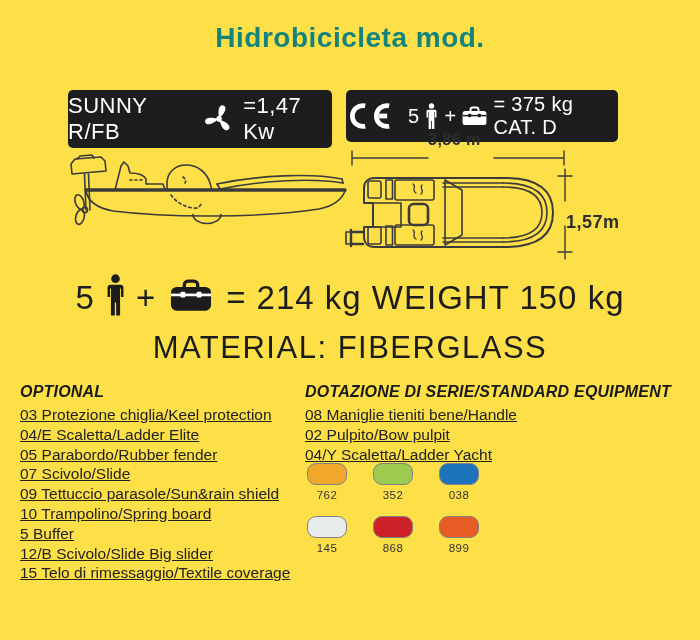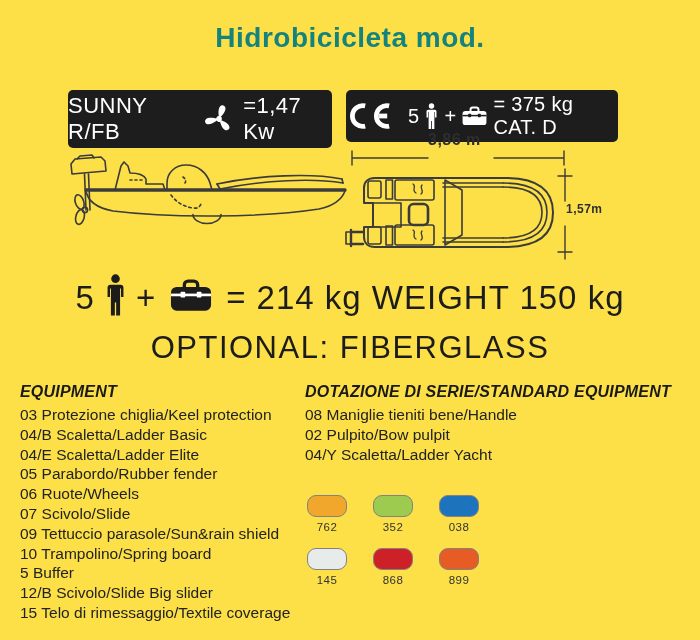--- a/index.html
+++ b/index.html
@@ -18,36 +18,36 @@
   .badge-power .txt{font-size:22px;letter-spacing:.5px;}
   .badge-capacity .txt{font-size:20px;letter-spacing:.3px;}
   .badge svg{display:block;}
 
   
   .drawing{position:absolute;}
   .side-view{left:55px;top:150px;}
   .top-view{left:343px;top:146px;}
   .dim-label{position:absolute;color:#2E2E2E;font-weight:600;}
   .dim-length{left:428px;top:131px;width:84px;text-align:left;font-size:16px;letter-spacing:.5px;}
-  .dim-width{left:566px;top:202px;font-size:12px;letter-spacing:.5px;}
+  .dim-width{left:566px;top:212px;font-size:18px;letter-spacing:.5px;}
 
   
   .weight-row{position:absolute;top:274px;left:0;right:0;display:flex;justify-content:center;align-items:center;gap:10px;color:#1C1C1C;}
   .weight-row .big{font-size:33px;letter-spacing:1px;}
   .material-row{position:absolute;top:330px;left:0;right:0;text-align:center;font-size:31px;letter-spacing:1.5px;color:#1C1C1C;}
 
   
   .col{position:absolute;color:#222222;}
   .col-optional{left:20px;top:383px;width:280px;}
   .col-standard{left:305px;top:383px;width:392px;}
   .col-heading{font-size:16px;font-weight:bold;font-style:italic;color:#1A1A1A;margin-bottom:4px;letter-spacing:.2px;}
-  .list-item{font-size:15.5px;line-height:19.8px;white-space:nowrap;}
-
-  
-  .swatch-grid{position:absolute;left:307px;top:495px;display:grid;grid-template-columns:repeat(3,40px);column-gap:26px;row-gap:15px;}
+  .list-item{font-size:15.5px;line-height:19.8px;white-space:nowrap;text-decoration:underline;}
+
+  
+  .swatch-grid{position:absolute;left:307px;top:463px;display:grid;grid-template-columns:repeat(3,40px);column-gap:26px;row-gap:15px;}
   .swatch-cell{width:40px;text-align:center;}
   .swatch{width:40px;height:22px;border-radius:9px;border:1px solid #828282;box-sizing:border-box;}
   .swatch-code{font-size:11.5px;color:#333;margin-top:4px;letter-spacing:.5px;}
 </style>
 </head>
 <body>
 
 <div id="page">
 
   <div class="title-row">
@@ -181,30 +181,28 @@
         <path d="M15,9 V6 a4,4 0 0 1 4,-4 h6 a4,4 0 0 1 4,4 v3" fill="none" stroke="#1C1C1C" stroke-width="3.5"></path>
         <rect x="1" y="8" width="42" height="25" rx="6" fill="#1C1C1C"></rect>
         <rect x="1" y="15" width="42" height="2.8" fill="#ffffff"></rect>
         <rect x="11" y="13" width="5" height="6" rx="1" fill="#ffffff"></rect>
         <rect x="28" y="13" width="5" height="6" rx="1" fill="#ffffff"></rect>
       </svg>
     </span>
     <span class="big">= 214 kg WEIGHT 150 kg</span>
   </div>
 
-  <div class="material-row">OPTIONAL: FIBERGLASS</div>
+  <div class="material-row">MATERIAL: FIBERGLASS</div>
 
   <div class="col col-optional">
-    <div class="col-heading">EQUIPMENT</div>
+    <div class="col-heading">OPTIONAL</div>
     <div>
         <div class="list-item">03 Protezione chiglia/Keel protection</div>
-        <div class="list-item">04/B Scaletta/Ladder Basic</div>
         <div class="list-item">04/E Scaletta/Ladder Elite</div>
         <div class="list-item">05 Parabordo/Rubber fender</div>
-        <div class="list-item">06 Ruote/Wheels</div>
         <div class="list-item">07 Scivolo/Slide</div>
         <div class="list-item">09 Tettuccio parasole/Sun&amp;rain shield</div>
         <div class="list-item">10 Trampolino/Spring board</div>
         <div class="list-item">5 Buffer</div>
         <div class="list-item">12/B Scivolo/Slide Big slider</div>
         <div class="list-item">15 Telo di rimessaggio/Textile coverage</div>
       </div>
   </div>
 
   <div class="col col-standard">

